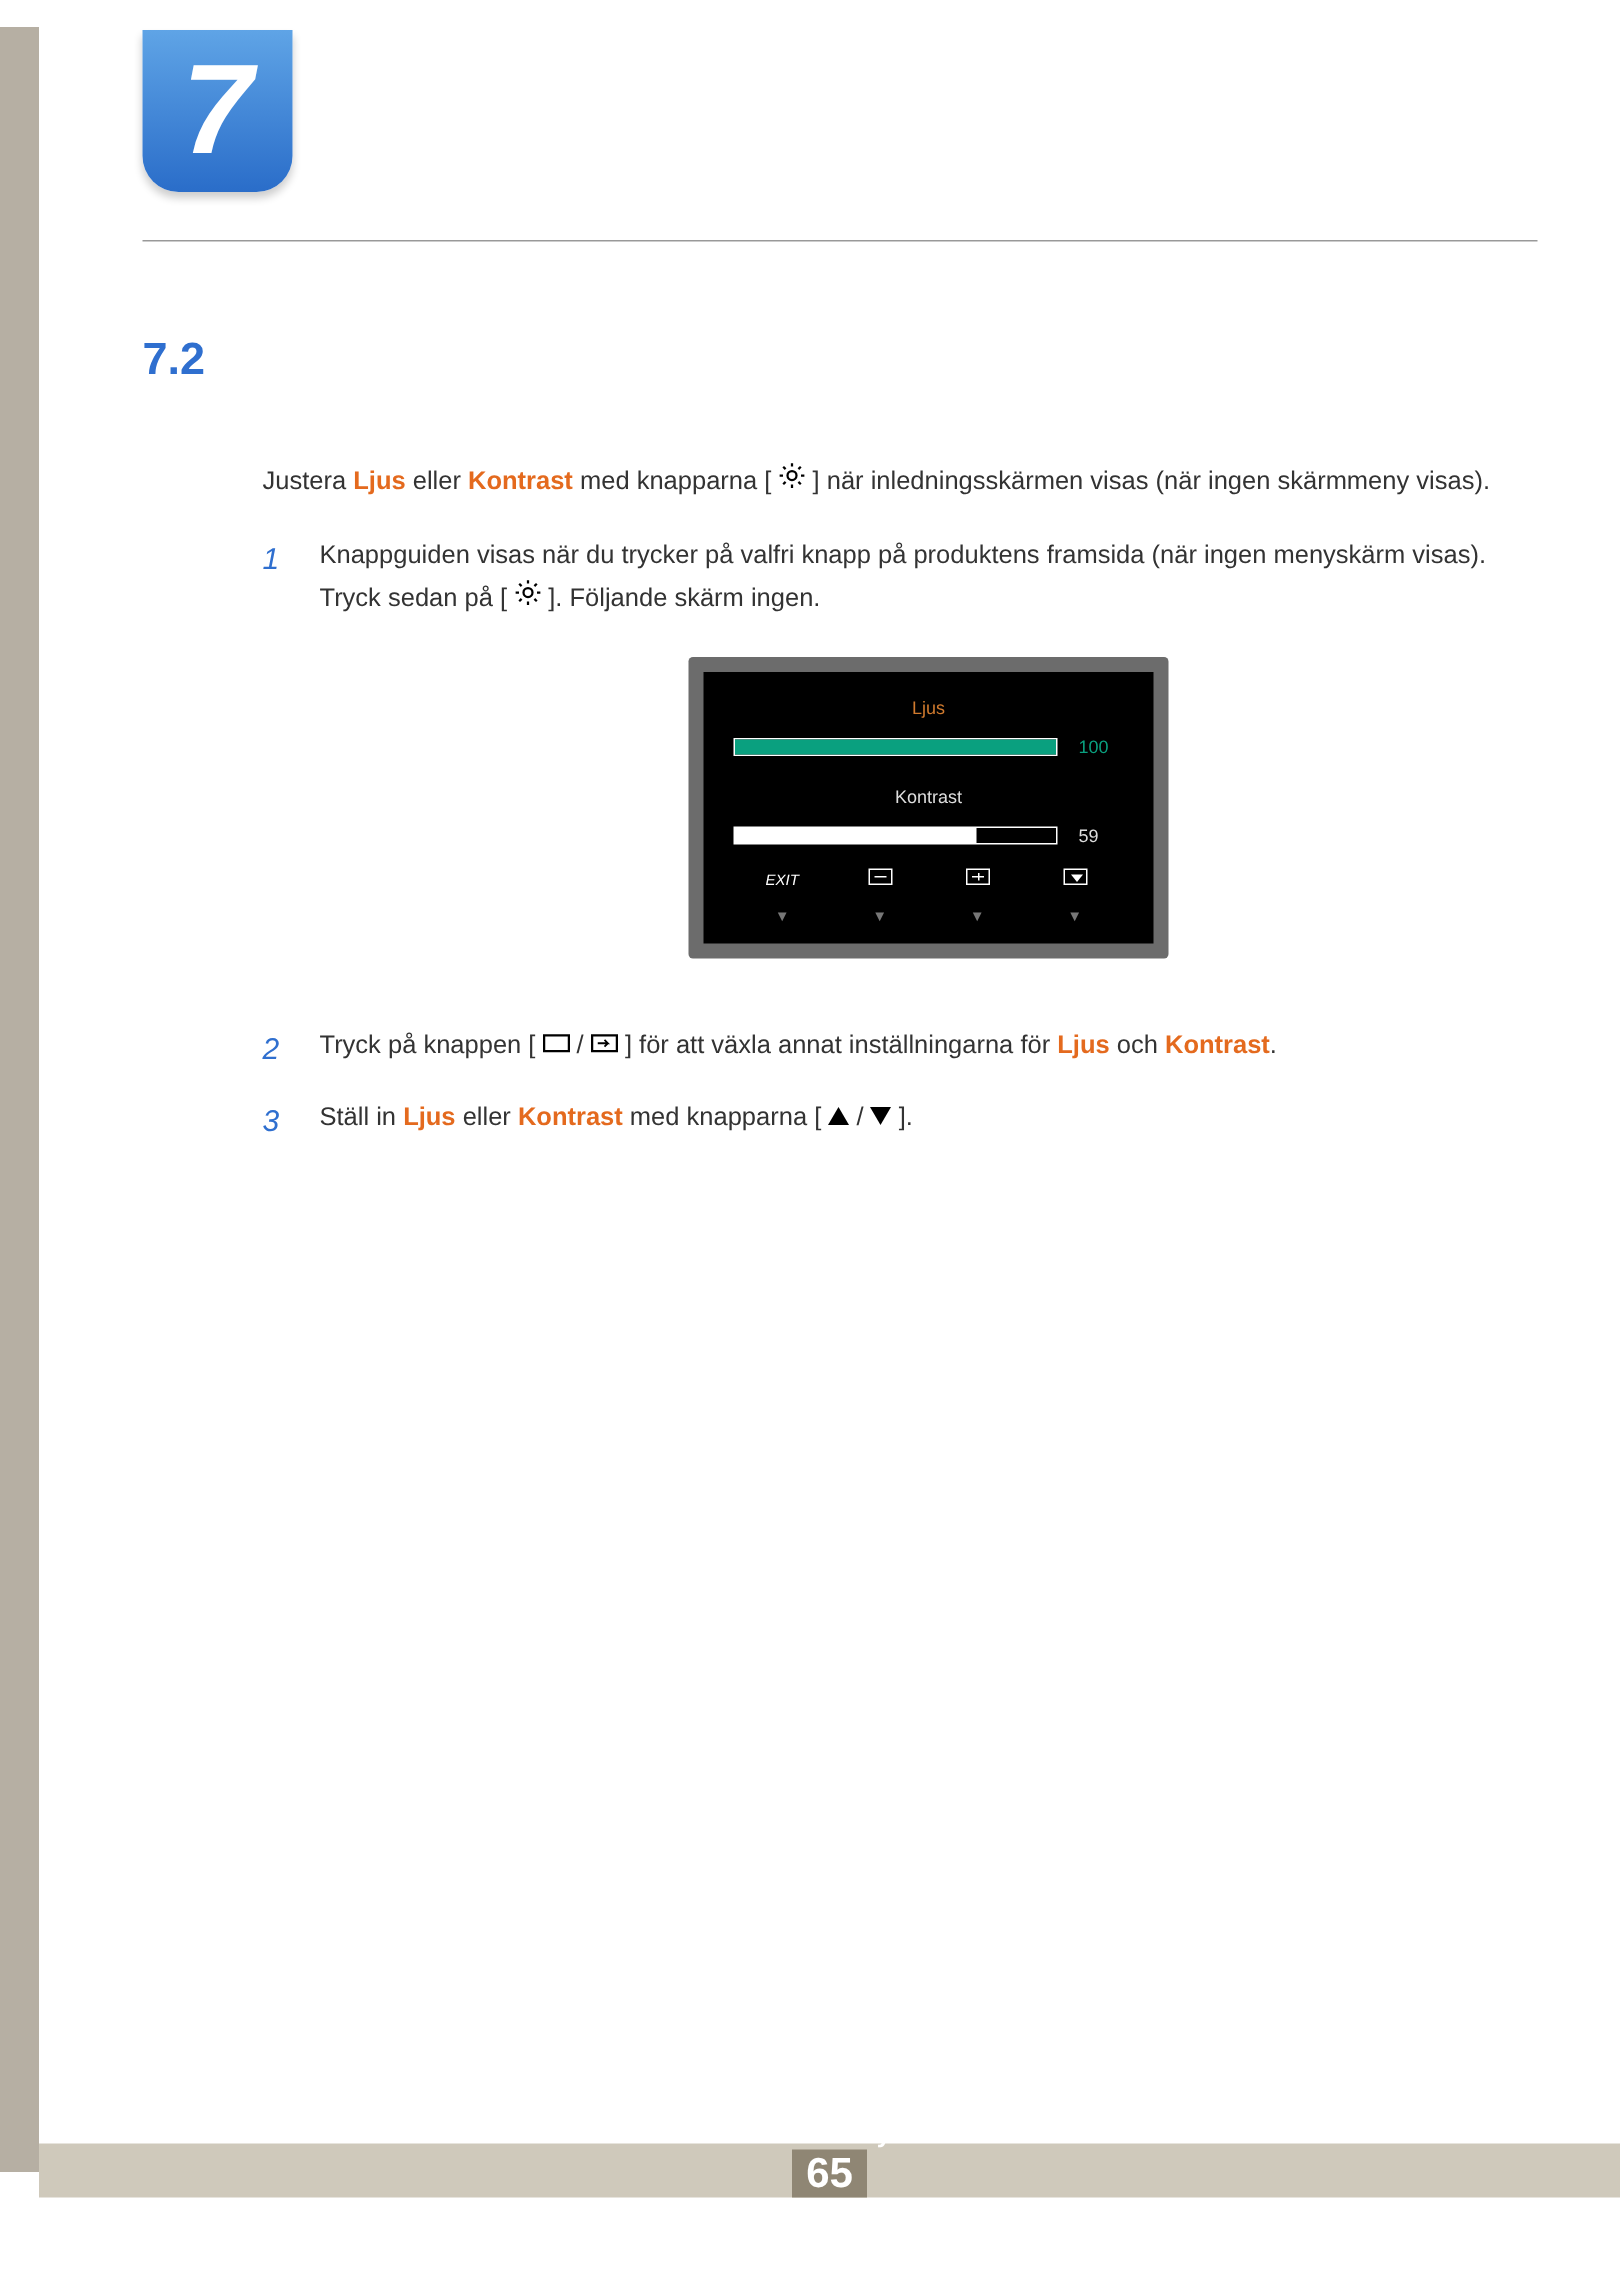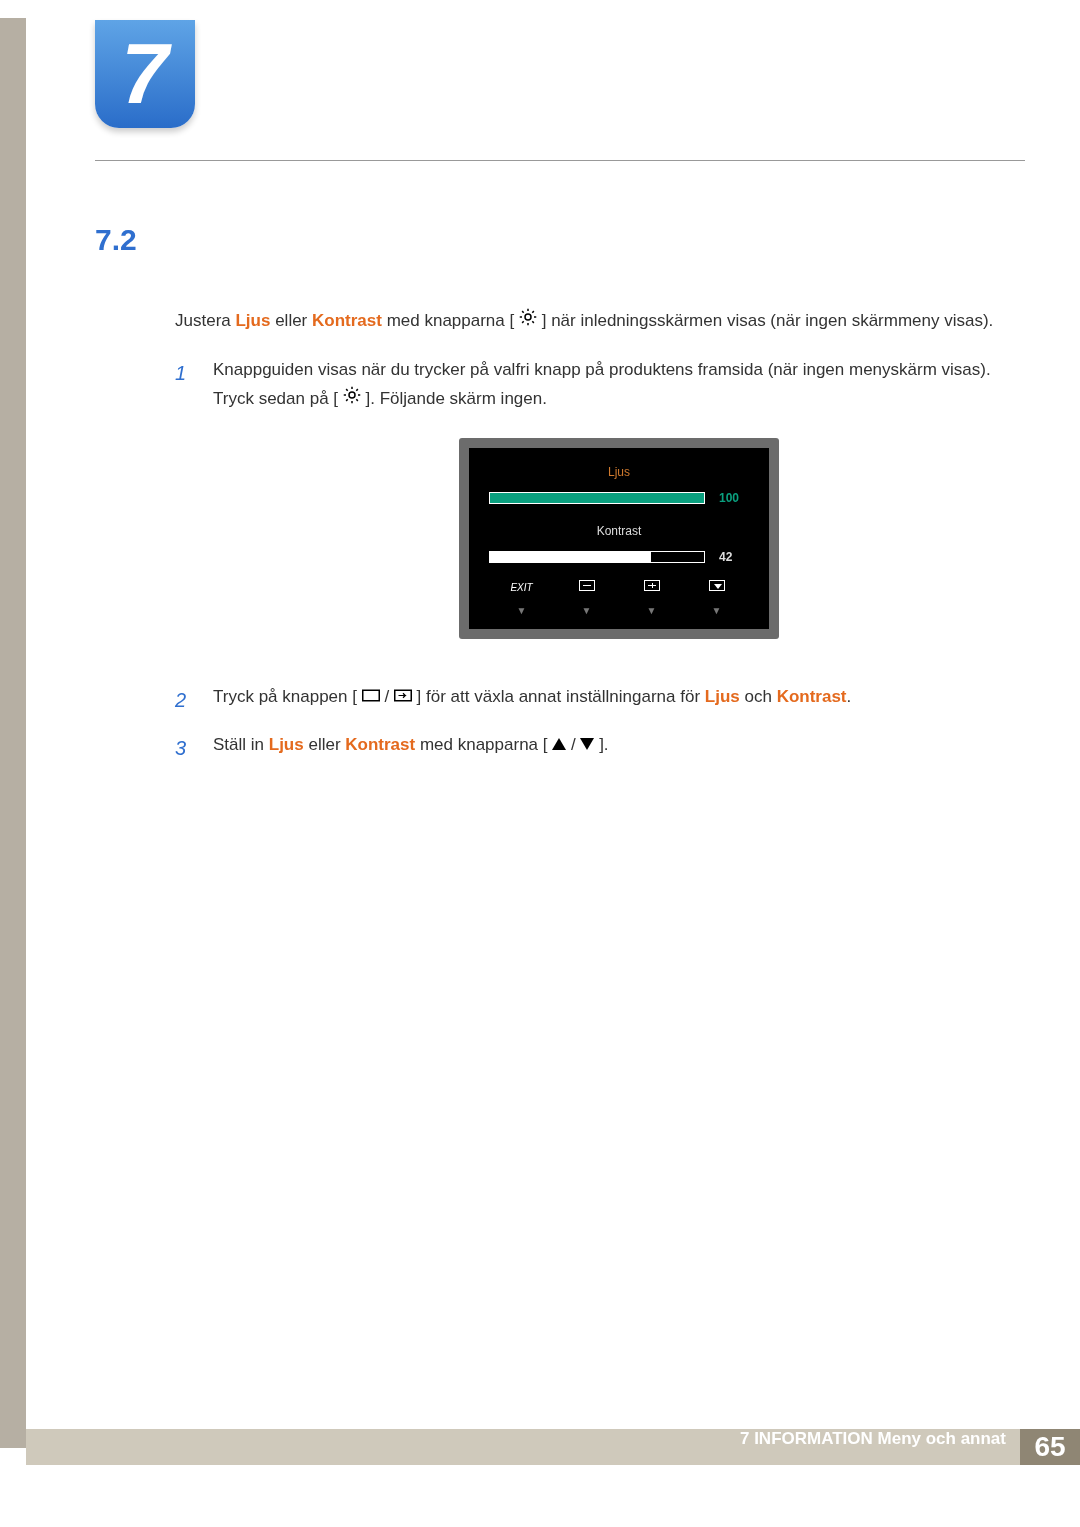--- a/index.html
+++ b/index.html
@@ -74,21 +74,21 @@
     border-radius: 3px;
   }
   .osd {
     width: 300px;
     background: #000;
     padding: 14px 20px 8px 20px;
     color: #ddd;
     font-size: 12px;
   }
   .osd-label-a { color: #d07a2e; text-align: center; font-size: 12px; margin-bottom: 6px; }
-  .osd-bar-row { display: flex; align-items: center; gap: 14px; margin-bottom: 12px; font-weight: bold; }
+  .osd-bar-row { display: flex; align-items: center; gap: 14px; margin-bottom: 12px; }
   .osd-bar { flex: 1; height: 12px; border: 1px solid #fff; position: relative; background: #000; }
   .osd-fill-a { position: absolute; left:0; top:0; bottom:0; background: #0aa07f; }
   .osd-fill-b { position: absolute; left:0; top:0; bottom:0; background: #fff; }
   .osd-val { width: 30px; text-align: left; font-size: 12px; }
   .osd-val-a { color: #0aa07f; }
   .osd-label-b { color: #ddd; text-align: center; font-size: 12px; margin-bottom: 6px; }
   .osd-btn-row { display: flex; justify-content: space-around; margin-top: 10px; }
   .osd-btn { flex:1; text-align:center; position: relative; font-style: italic; }
   .osd-btn-label { font-size: 10px; color:#fff; display:block; margin-bottom:4px; }
   .osd-btn-arrow { color:#777; font-size:10px; }
@@ -97,31 +97,32 @@
   .osd-btn-box.plus::after { content:""; position:absolute; left:3px; right:3px; top:4px; height:1px; background:#fff; }
   .osd-btn-box.plus::before { content:""; position:absolute; top:2px; bottom:2px; left:7px; width:1px; background:#fff; }
   .osd-btn-box.down::after { content:""; position:absolute; left:4px; top:3px; width:0; height:0; border-left:4px solid transparent; border-right:4px solid transparent; border-top:5px solid #fff; }
 
   
   .footer-bar {
     position: absolute;
     left: 26px; right: 0; bottom: 62px;
     height: 36px;
     background: #cfc9bb;
-    display: flex; justify-content: flex-end;
+    display: flex; align-items: center; justify-content: flex-end;
     padding-right: 0;
+    flex-direction: column;
   }
   .footer-text { color: #fff; font-weight: bold; font-size: 17px; padding-right: 14px; }
   .footer-page {
     background: #8f8674;
     color: #fff;
     font-size: 28px;
     font-weight: bold;
     height: 36px;
-    width: 60px;
+    width: 50px;
     display: flex; align-items: center; justify-content: center;
   }
 
   
   .ic-sun { width: 18px; height: 18px; }
   .ic-rect { width: 18px; height: 13px; }
   .ic-tri { width: 14px; height: 12px; }
 </style>
 </head>
 <body>
@@ -192,21 +193,21 @@
                   <div class="osd-bar">
                       <div class="osd-fill-a" style="width:100%"></div>
                     </div>
                   <div class="osd-val osd-val-a">100</div>
                 </div>
                 <div class="osd-label-b">Kontrast</div>
                 <div class="osd-bar-row">
                   <div class="osd-bar">
                       <div class="osd-fill-b" style="width:75%"></div>
                     </div>
-                  <div class="osd-val">42</div>
+                  <div class="osd-val">59</div>
                 </div>
                 <div class="osd-btn-row">
                   <div class="osd-btn">
                     <span class="osd-btn-label">EXIT</span>
                     <span class="osd-btn-arrow">▼</span>
                   </div>
                   <div class="osd-btn">
                     <span class="osd-btn-label"><span class="osd-btn-box minus"></span></span>
                     <span class="osd-btn-arrow">▼</span>
                   </div>

